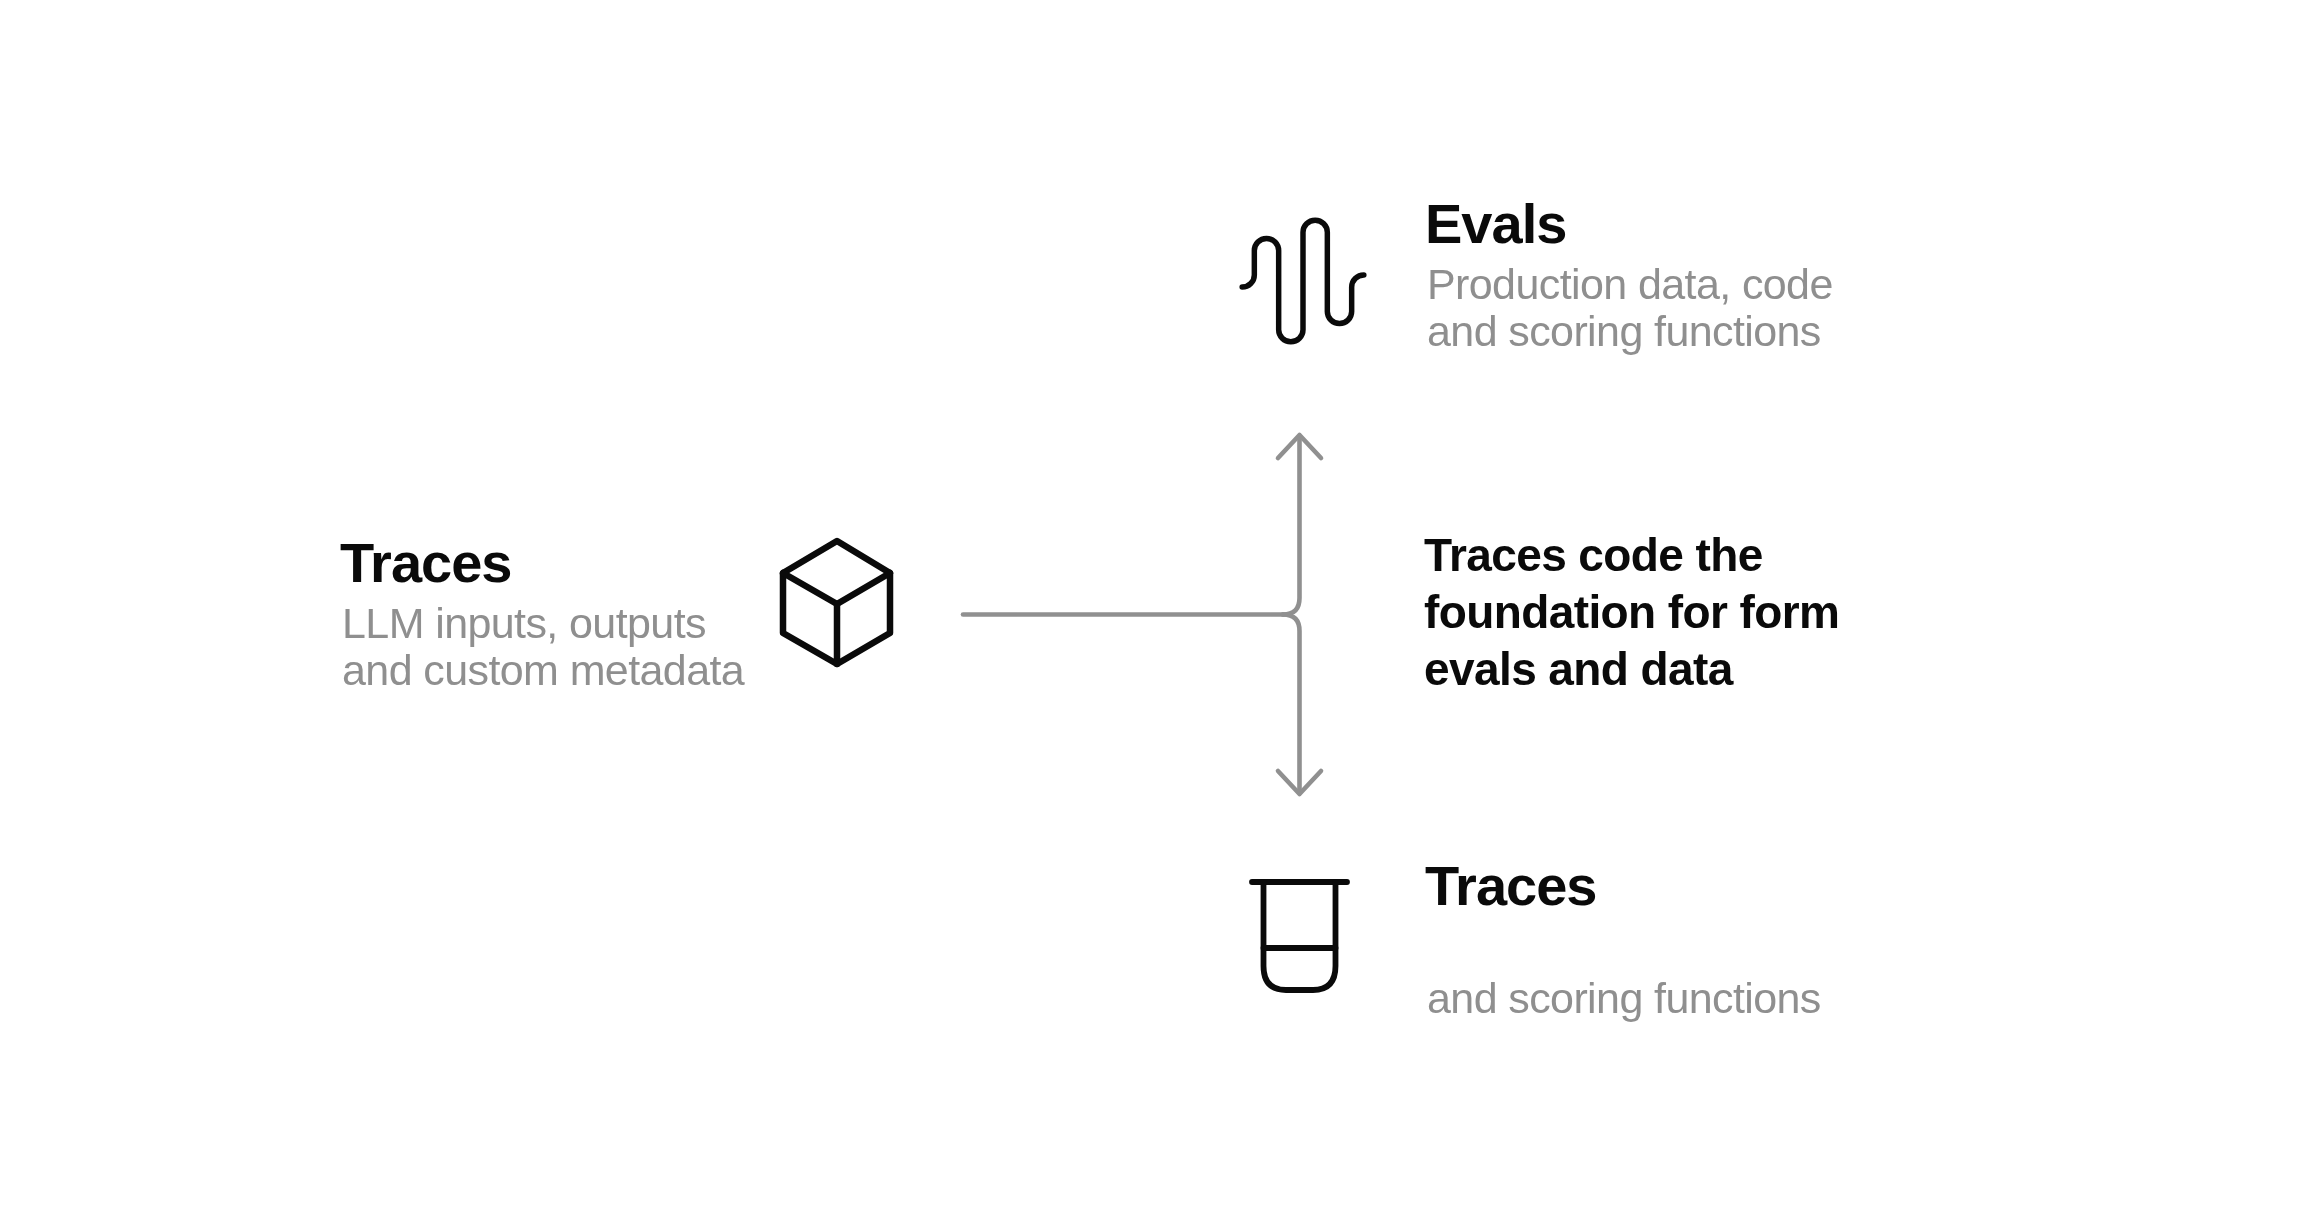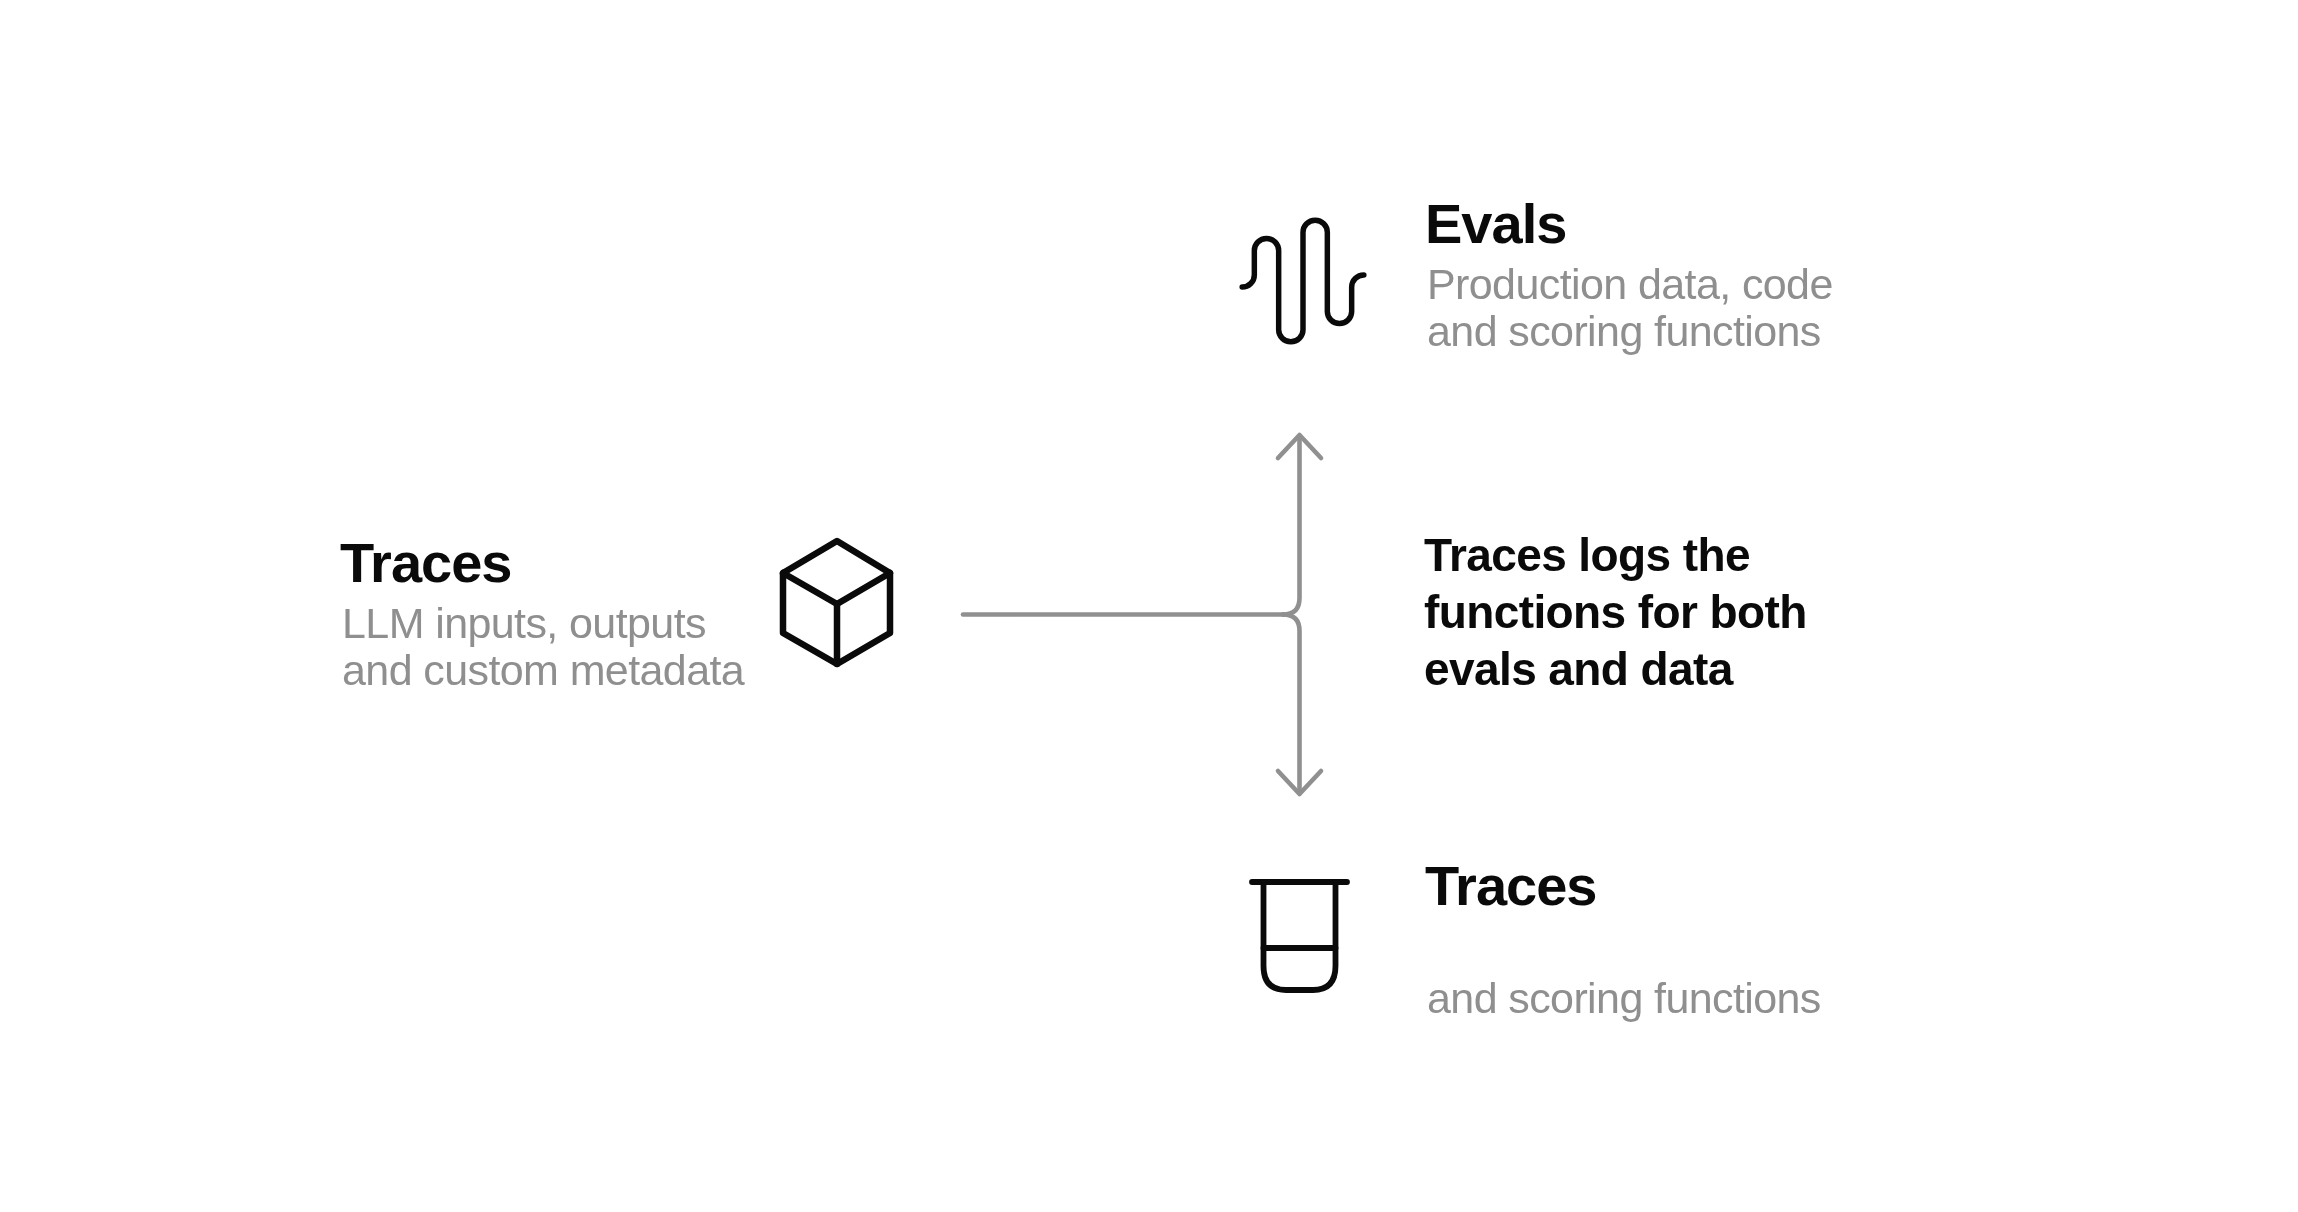--- a/index.html
+++ b/index.html
@@ -87,22 +87,22 @@
   <svg class="abs" style="left:1230px; top:208px;" width="146" height="146" viewBox="0 0 24 24">
     <path class="icon-stroke" stroke-width="0.9" d="M2 13a2 2 0 0 0 2-2V7a2 2 0 0 1 4 0v13a2 2 0 0 0 4 0V4a2 2 0 0 1 4 0v13a2 2 0 0 0 4 0v-4a2 2 0 0 1 2-2"></path>
   </svg>
   <div class="abs node-title" style="left:1425px; top:196px;">Evals</div>
   <div class="abs node-subtitle" style="left:1427px; top:261px;">
     <span>Production data, code</span><br>
     <span>and scoring functions</span>
   </div>
 
   <div class="abs annotation-text" style="left:1424px; top:527px;">
-    <span>Traces logs the</span><br>
-    <span>functions for both</span><br>
+    <span>Traces code the</span><br>
+    <span>foundation for form</span><br>
     <span>evals and data</span>
   </div>
 
   <svg class="abs" style="left:1240px; top:870px;" width="120" height="130" viewBox="0 0 120 130">
     <path class="icon-stroke" stroke-width="5.8" d="M12 12 L107 12"></path>
     <path class="icon-stroke" stroke-width="5.8" d="M23.5 12 L23.5 96 Q23.5 120 46 120 L73 120 Q95.5 120 95.5 96 L95.5 12"></path>
     <path class="icon-stroke" stroke-width="5.8" d="M23.5 78 L95.5 78"></path>
   </svg>
   <div class="abs node-title" style="left:1425px; top:858px;">Traces</div>
   <div class="abs node-subtitle" style="left:1427px; top:928px;">

